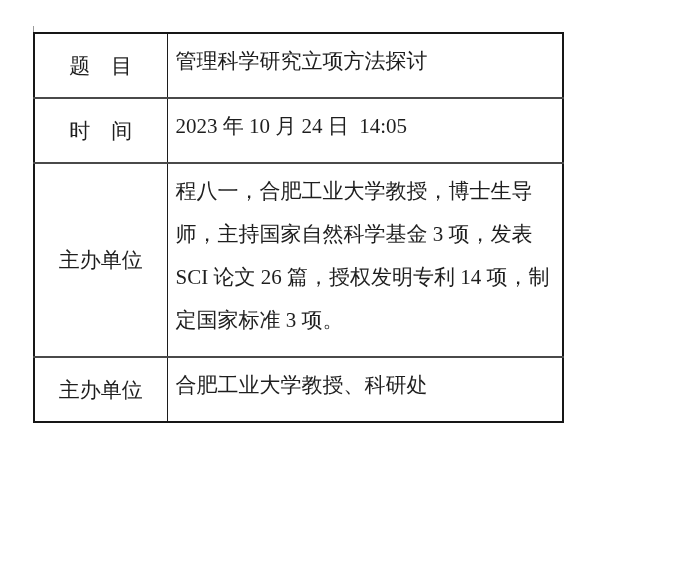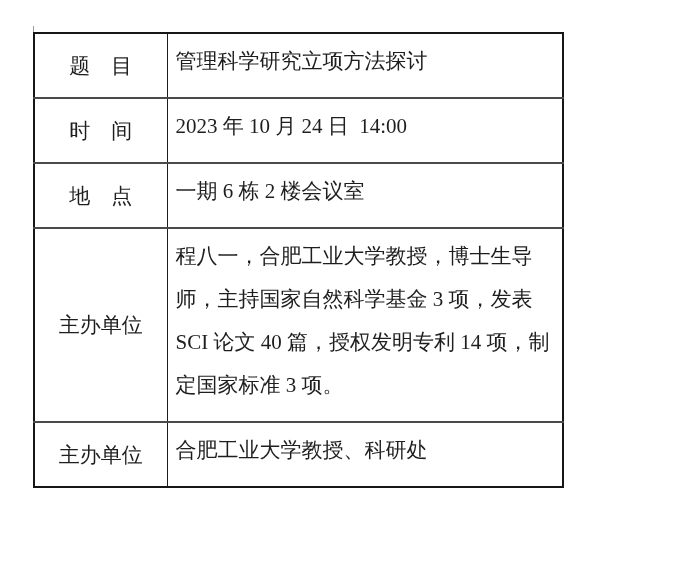--- a/index.html
+++ b/index.html
@@ -78,29 +78,25 @@
   <div class="corner-tick"></div>
 
   <table class="info-table">
     <tbody>
       <tr class="row-sm">
         <td class="label-cell">题　目</td>
         <td class="value-cell">管理科学研究立项方法探讨</td>
       </tr>
       <tr class="row-sm2">
         <td class="label-cell">时　间</td>
-        <td class="value-cell">2023 年 10 月 24 日  14:00</td>
-      </tr>
-      <tr class="row-sm">
-        <td class="label-cell">地　点</td>
-        <td class="value-cell">一期 6 栋 2 楼会议室</td>
+        <td class="value-cell">2023 年 10 月 24 日  14:05</td>
       </tr>
       <tr class="row-lg">
         <td class="label-cell">主办单位</td>
-        <td class="value-cell">程八一，合肥工业大学教授，博士生导师，主持国家自然科学基金 3 项，发表 SCI 论文 40 篇，授权发明专利 14 项，制定国家标准 3 项。</td>
+        <td class="value-cell">程八一，合肥工业大学教授，博士生导师，主持国家自然科学基金 3 项，发表 SCI 论文 26 篇，授权发明专利 14 项，制定国家标准 3 项。</td>
       </tr>
       <tr class="row-end">
         <td class="label-cell">主办单位</td>
         <td class="value-cell">合肥工业大学教授、科研处</td>
       </tr>
     </tbody>
   </table>
 </div>
 
 </body></html>

